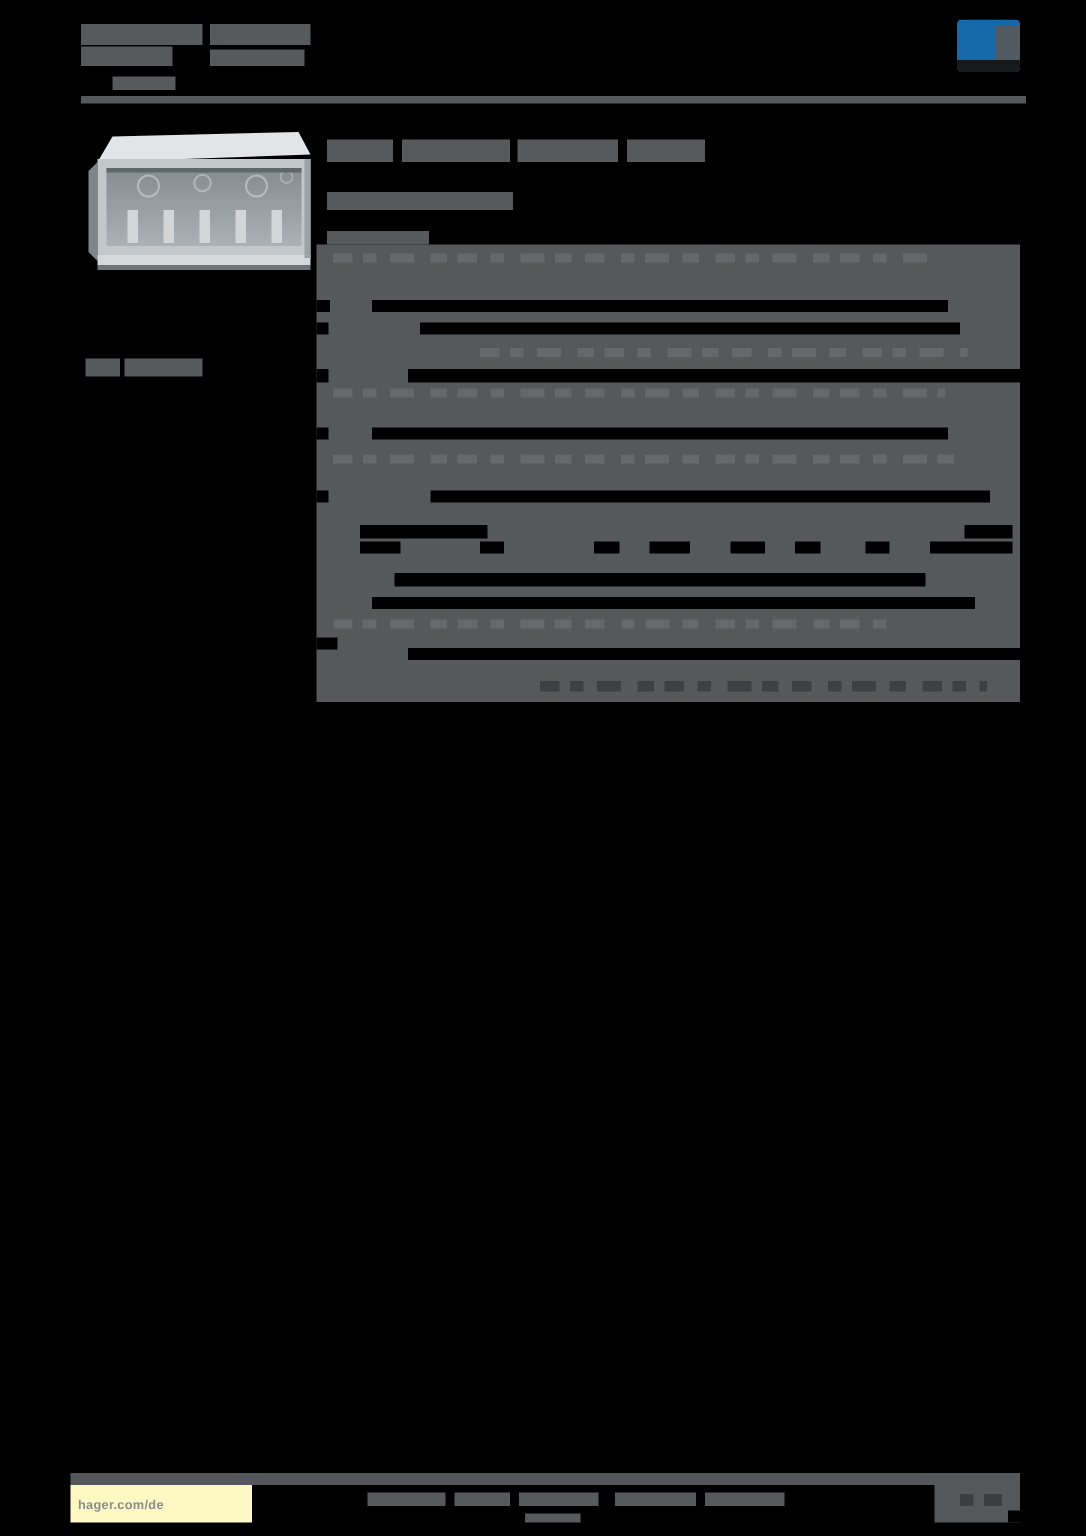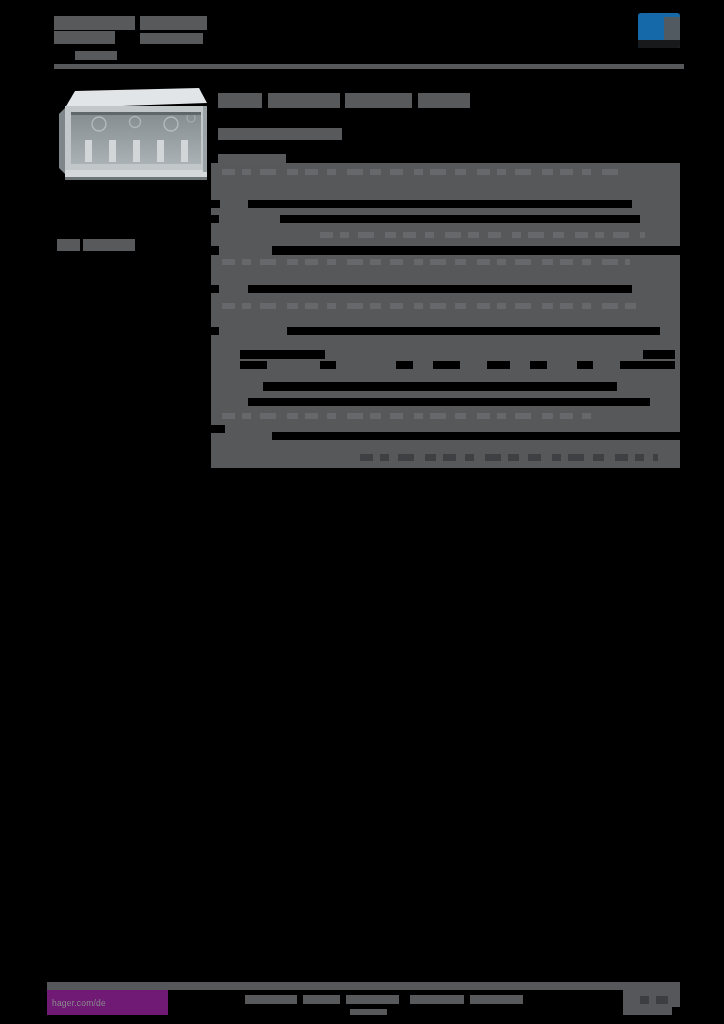--- a/index.html
+++ b/index.html
@@ -62,21 +62,21 @@
 
     <rect x="14" y="30" width="130" height="3" fill="#5f676b"></rect>
     <line x1="14" y1="56" x2="144" y2="56" stroke="#959da1" stroke-width="1"></line>
 
     <rect x="8" y="88" width="142" height="7" fill="#d5d8da"></rect>
     <rect x="8" y="95" width="142" height="3" fill="#6d7478"></rect>
 
     <rect x="146" y="24" width="4" height="66" fill="#9aa2a6"></rect>
   </svg>
 
-  <div id="whitebox" style="background: #701a75;">
+  <div id="whitebox" style="background: #fef9c3; font-weight: bold;">
     <span style="color: rgb(140, 141, 143);">hager.com/de</span>
   </div>
 
   <div id="pageblock" style="background: rgb(85, 87, 90);">
     <div class="d1" style="background: rgb(60, 62, 65);"></div>
     <div class="d2" style="background: rgb(60, 62, 65);"></div>
     <div class="notch"></div>
   </div>
 
 <div class="bar" style="left: 54px; top: 16px; width: 81px; height: 14px; background: rgb(87, 89, 91);"></div>

